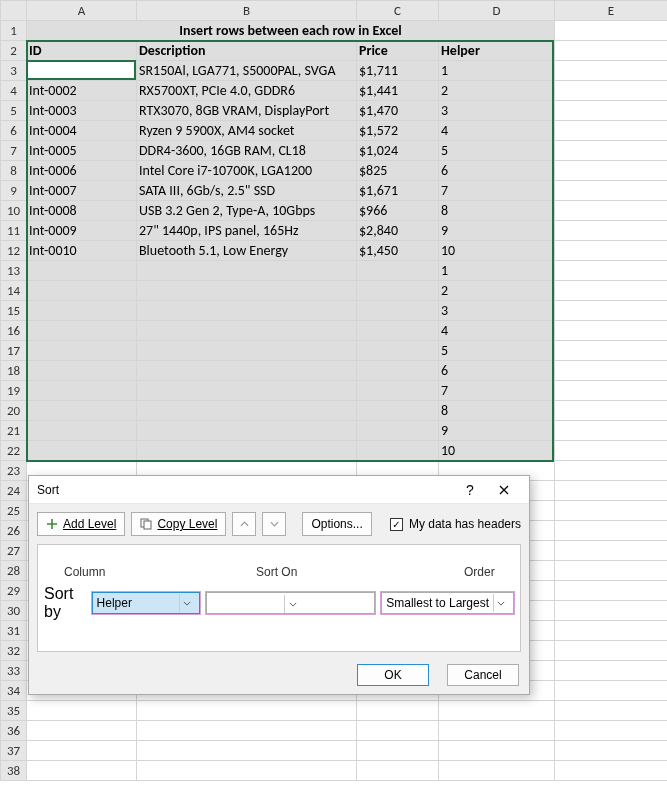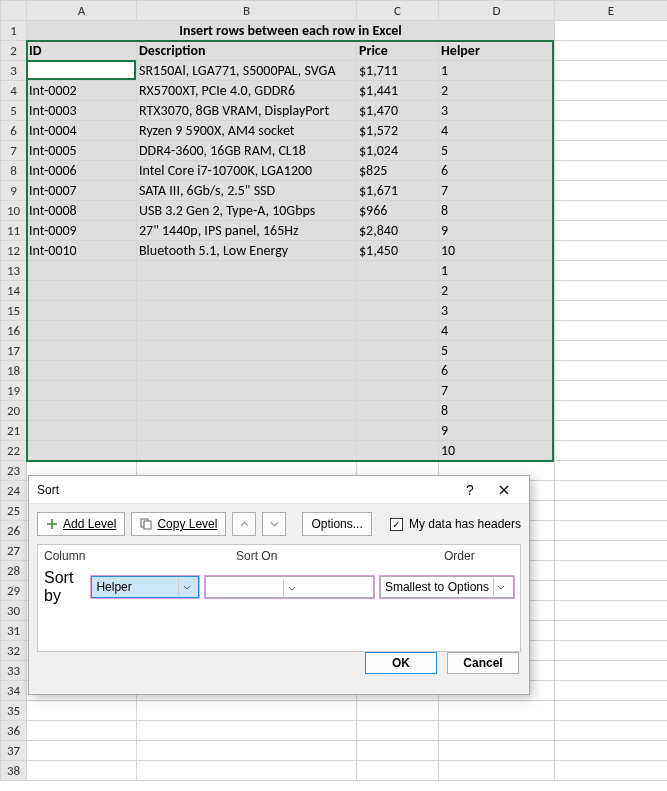--- a/index.html
+++ b/index.html
@@ -179,29 +179,28 @@
   .c1 { width: 128px; }
   .c2 { width: 202px; flex-direction: column; }
   .c3 { flex: 1; }
   .rules-box {
     margin: 0 8px;
     border: 1px solid #c8c8c8;
     height: 108px;
     background: #fff;
     padding-top:0;
   }
-  .rules-box .grid-hdrs { padding: 4px 6px 4px 6px; }
+  .rules-box .grid-hdrs { padding: 20px 6px 4px 6px; margin-left: 20px; }
   .rules-box .sort-row { padding: 2px 6px; }
   .dlg-footer {
     position: absolute;
-    bottom: 20px;
+    bottom: 8px;
     right: 10px;
     display: flex;
-    gap: 10px;
-    font-weight: bold;
+    gap: 18px;
   }
   .btn {
     width: 72px; height: 22px;
     border: 1px solid #adadad;
     background: #fdfdfd;
     font-size: 12px;
     cursor: pointer;
     display: inline-flex;
     align-items: center;
     justify-content: center;
@@ -608,21 +607,21 @@
       </div>
       <div class="combo pink c2">
         <span class="val">Cell Values</span>
         <span class="arrow">
             <svg viewBox="0 0 10 6">
               <path d="M1 1 L5 5 L9 1" fill="none" stroke="#555" stroke-width="1.2"></path>
             </svg>
           </span>
       </div>
       <div class="combo pink c3">
-        <span class="val">Smallest to Options</span>
+        <span class="val">Smallest to Largest</span>
         <span class="arrow">
             <svg viewBox="0 0 10 6">
               <path d="M1 1 L5 5 L9 1" fill="none" stroke="#555" stroke-width="1.2"></path>
             </svg>
           </span>
       </div>
     </div>
   </div>
 
   <div class="dlg-footer">

